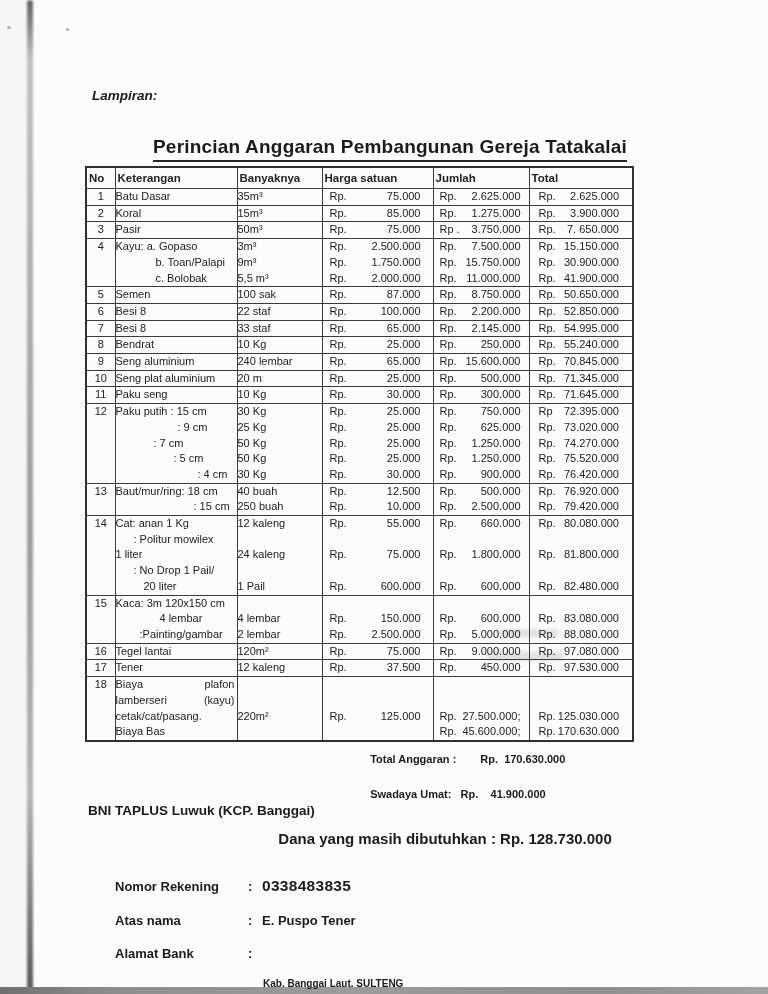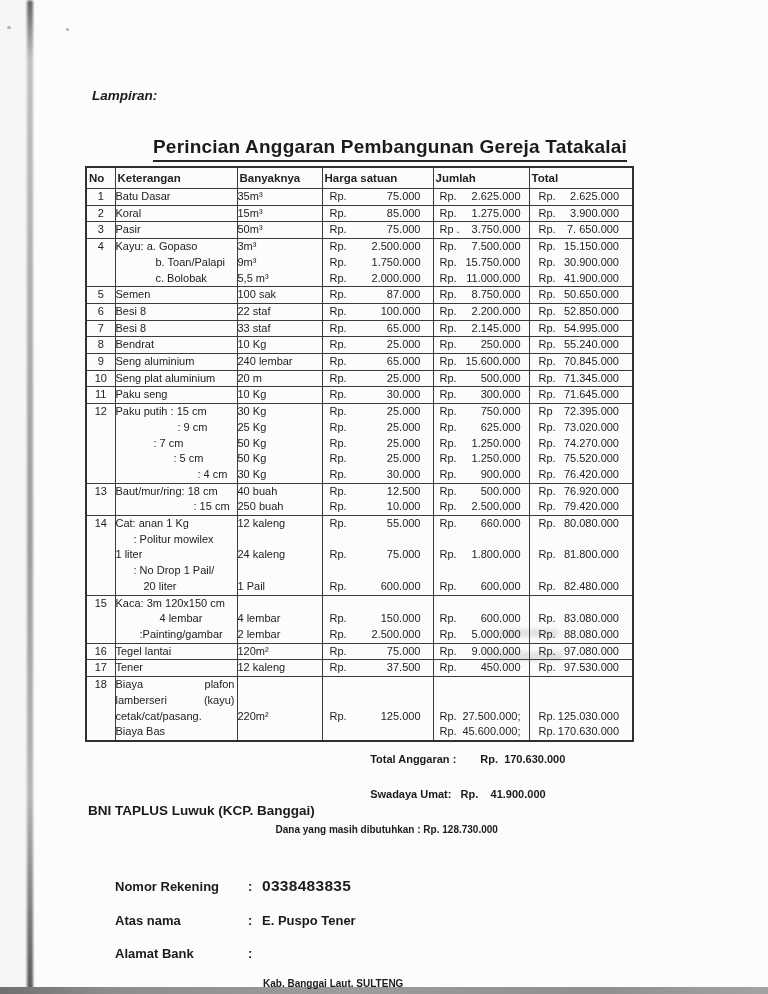--- a/index.html
+++ b/index.html
@@ -63,21 +63,21 @@
   td.c-j .m{padding-left:6px;padding-right:8px;}
   td.c-t .m{padding-left:9px;padding-right:13px;}
   .just{display:flex;justify-content:space-between;padding-right:2px;}
 
   
   .sum{position:absolute;font-weight:bold;font-size:11px;white-space:pre;}
   #sum-total{left:364px;top:741px;}
   #sum-total .val{margin-left:24px;}
   #sum-swadaya{left:364px;top:776px;}
   #sum-swadaya .und{text-underline-offset:3px;text-decoration-thickness:1.5px;margin-left:0;}
-  #sum-dana{left:270px;top:813px;font-size:10px;}
+  #sum-dana{left:270px;top:813px;font-size:15px;}
 
   
   .bank-title{position:absolute;left:88px;top:803px;font-weight:bold;font-size:13.5px;}
   .bank-row{position:absolute;left:115px;font-weight:bold;font-size:13px;display:flex;}
   .bank-row .lbl{width:133px;flex:none;}
   .bank-row .sep{width:14px;flex:none;}
   #bank-row-0{top:879px;}
   #bank-row-0 .val{font-size:15.5px;margin-top:-2px;letter-spacing:.3px;}
   #bank-row-1{top:913px;}
   #bank-row-2{top:946px;}

